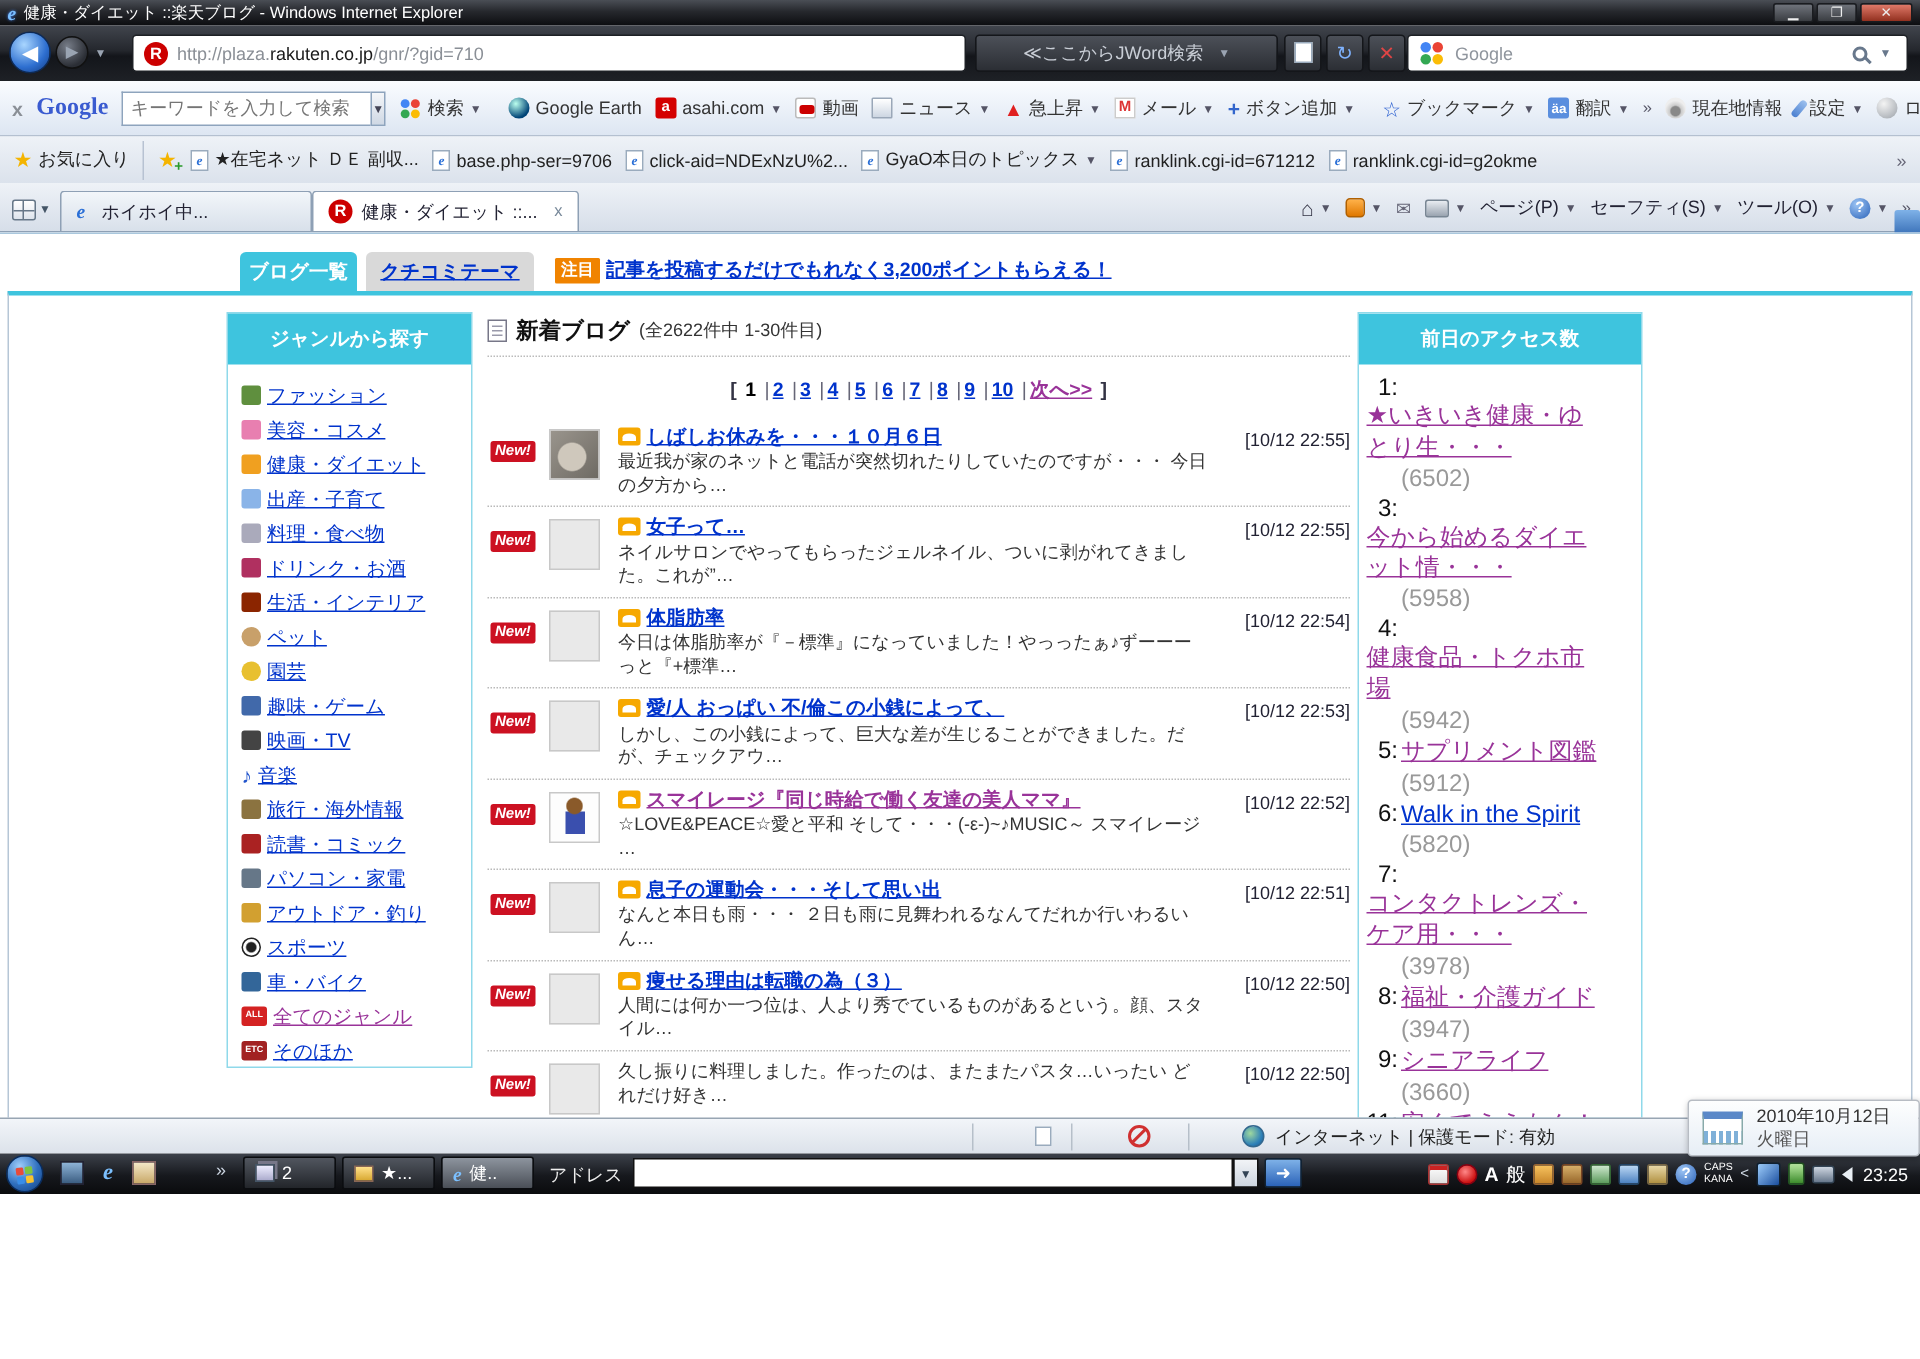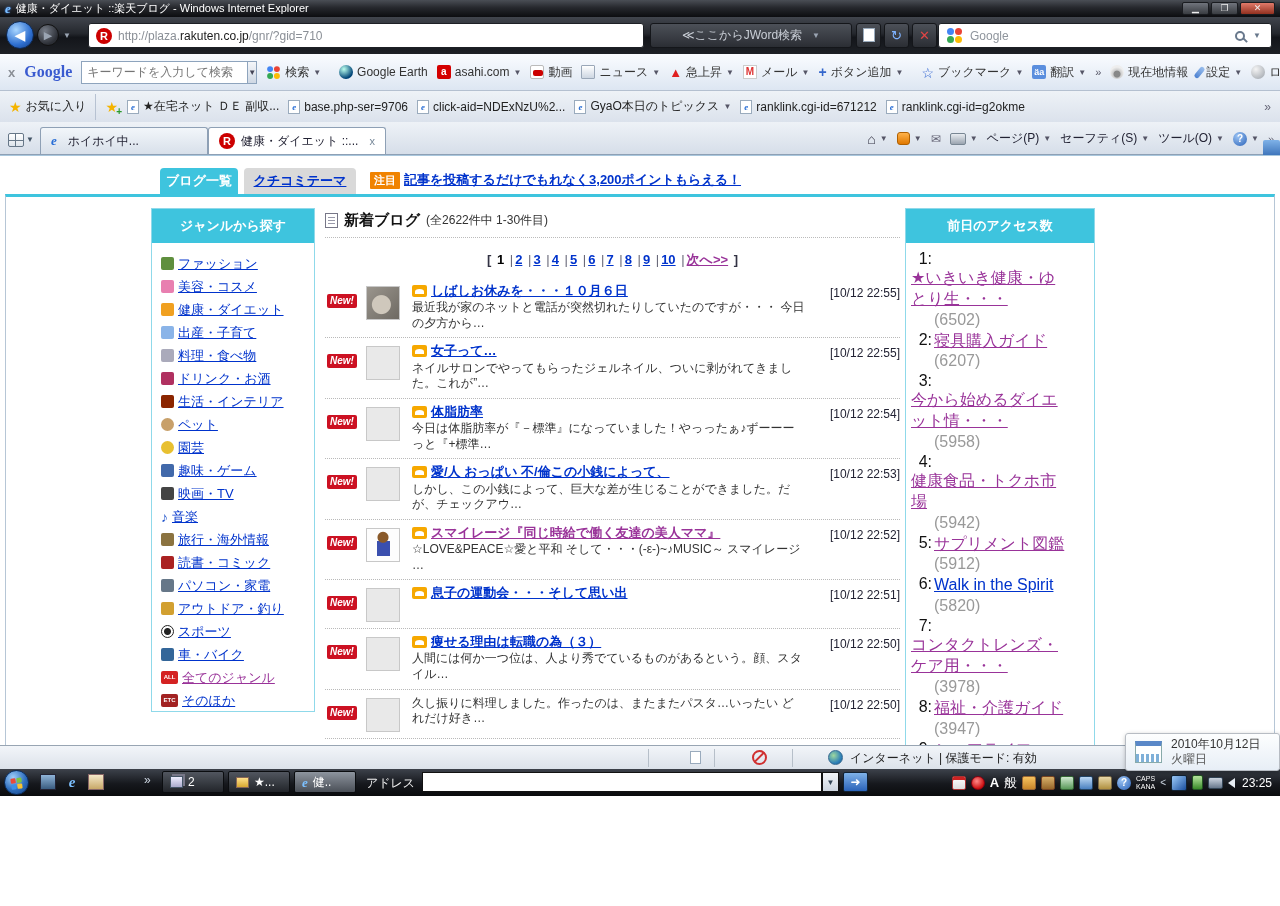--- a/index.html
+++ b/index.html
@@ -569,20 +569,21 @@
           <span class="etime">[10/12 22:52]</span>
         </div>
         <div class="entry">
           <span class="nb">New!</span>
           <span class="thumb"></span>
           <div class="ebody">
             <div class="etitle">
                 <span class="oic"></span>
                 <a>息子の運動会・・・そして思い出</a>
               </div>
+            <div class="edesc">なんと本日も雨・・・ ２日も雨に見舞われるなんてだれか行いわるいん…</div>
           </div>
           <span class="etime">[10/12 22:51]</span>
         </div>
         <div class="entry">
           <span class="nb">New!</span>
           <span class="thumb"></span>
           <div class="ebody">
             <div class="etitle">
                 <span class="oic"></span>
                 <a>痩せる理由は転職の為（３）</a>
@@ -600,21 +601,20 @@
           <span class="etime">[10/12 22:50]</span>
         </div>
 
       </div>
     </div>
 
     <div class="rbox">
       <div class="chead">前日のアクセス数</div>
       <div class="rlist">
         <div class="ritem"><span class="rnum">1:</span><a>★いきいき健康・ゆとり生・・・</a><div class="rcount">(6502)</div></div>
-        <div class="ritem"><span class="rnum">2:</span><a>寝具購入ガイド</a><div class="rcount">(6207)</div></div>
         <div class="ritem"><span class="rnum">3:</span><a>今から始めるダイエット情・・・</a><div class="rcount">(5958)</div></div>
         <div class="ritem"><span class="rnum">4:</span><a>健康食品・トクホ市場</a><div class="rcount">(5942)</div></div>
         <div class="ritem"><span class="rnum">5:</span><a>サプリメント図鑑</a><div class="rcount">(5912)</div></div>
         <div class="ritem"><span class="rnum">6:</span><a class="b">Walk in the Spirit</a><div class="rcount">(5820)</div></div>
         <div class="ritem"><span class="rnum">7:</span><a>コンタクトレンズ・ケア用・・・</a><div class="rcount">(3978)</div></div>
         <div class="ritem"><span class="rnum">8:</span><a>福祉・介護ガイド</a><div class="rcount">(3947)</div></div>
         <div class="ritem"><span class="rnum">9:</span><a>シニアライフ</a><div class="rcount">(3660)</div></div>
         <div class="ritem"><span class="rnum">11:</span><a>安くてええもん！</a><div class="rcount">(2722)</div></div>
         <div class="ritem"><span class="rnum">12:</span><a>乳癌は早期発見も早期治療・・・</a><div class="rcount">(2478)</div></div>
 

